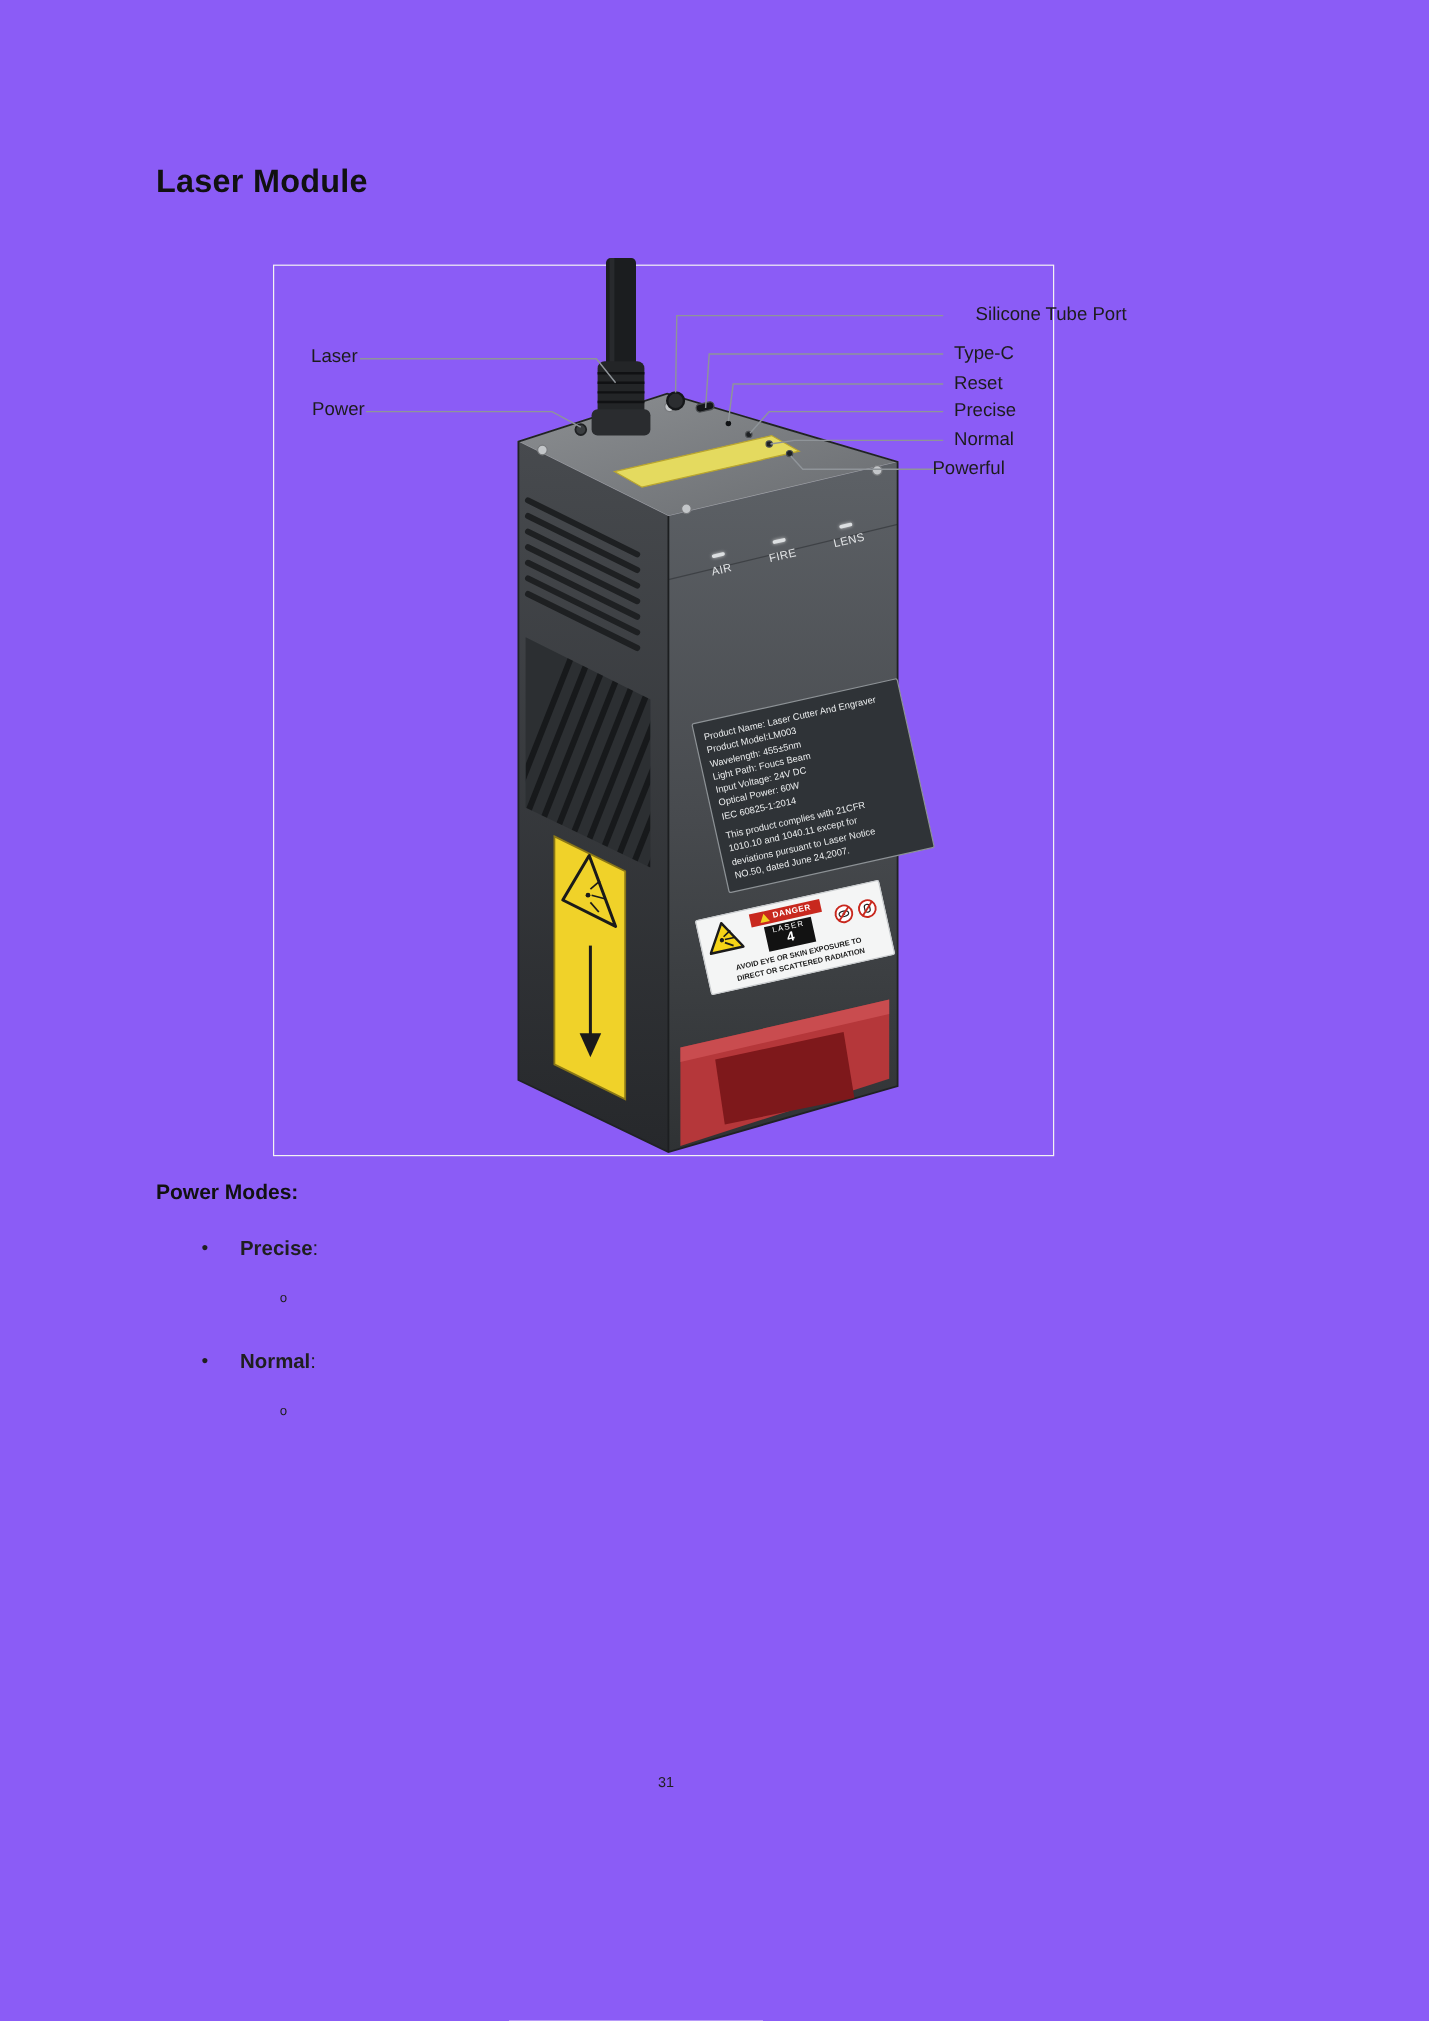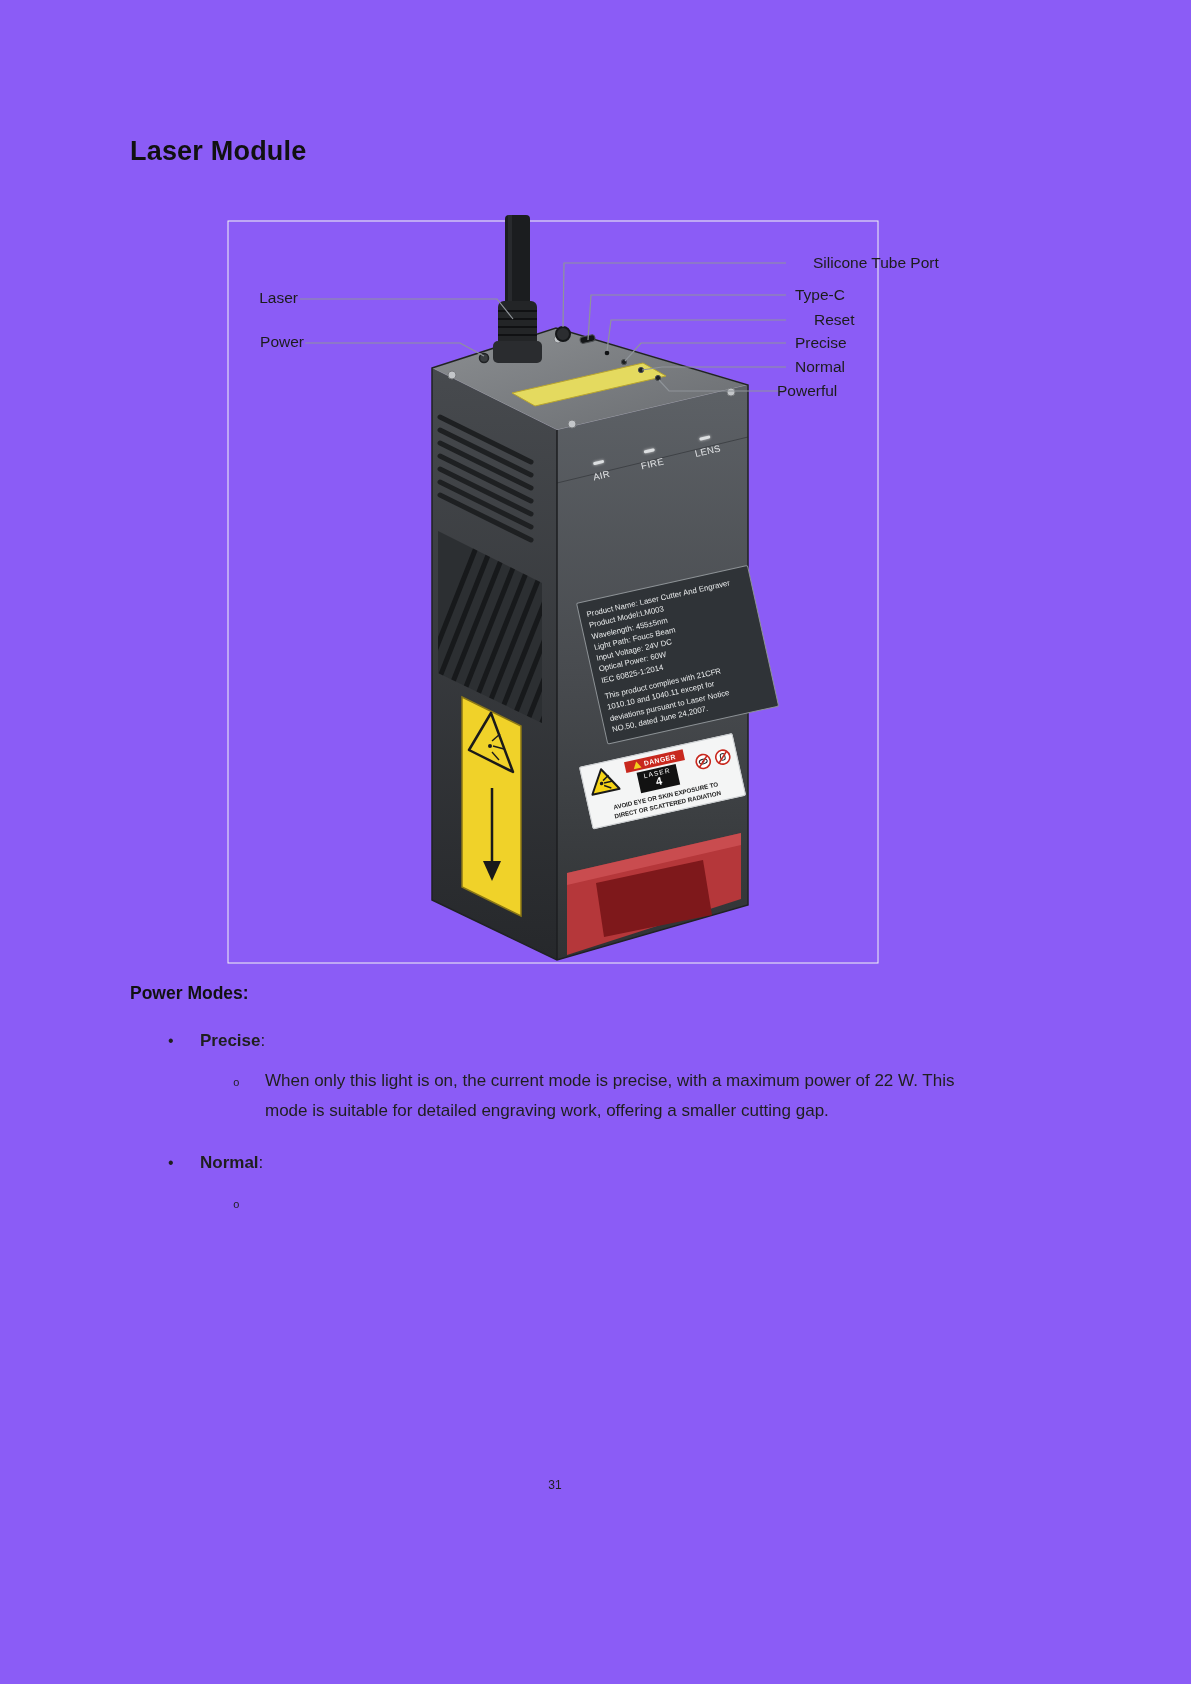--- a/index.html
+++ b/index.html
@@ -11,21 +11,21 @@
 
   
   .figure { position:absolute; left:0; top:215px; width:1191px; height:755px; }
   .figure svg.device { position:absolute; left:0; top:0; }
 
   .callout { position:absolute; font-size:15.5px; line-height:19px; color:#1c1c1c; white-space:nowrap; }
   .co-laser   { left:252px; top:73px;  width:46px; text-align:right; }
   .co-power   { left:252px; top:117px; width:52px; text-align:right; }
   .co-silicone{ left:813px; top:38px; }
   .co-typec   { left:795px; top:70px; }
-  .co-reset   { left:795px; top:95px;margin-left:19px; }
+  .co-reset   { left:795px; top:95px; }
   .co-precise { left:795px; top:118px; }
   .co-normal  { left:795px; top:142px; }
   .co-powerful{ left:777px; top:166px; }
 
   .indicators { position:absolute; left:590px; top:248px; width:150px; display:flex; gap:32px;
                 transform:rotate(-13deg); transform-origin:0 0; }
   .indicator { display:flex; flex-direction:column; align-items:center; gap:6px; }
   .indicator .led { width:11px; height:3px; background:#dcdfe1; border-radius:1.5px; box-shadow:0 0 3px rgba(255,255,255,.7); }
   .indicator .lbl { font-size:9.5px; color:#e2e4e6; letter-spacing:.4px; }
 
@@ -268,21 +268,20 @@
 
   <div class="content">
     <h2 class="section-title">Power Modes:</h2>
 
     <div class="mode">
       <span class="dot">•</span>
       <span class="name-wrap"><b class="name">Precise</b><span>:</span></span>
     </div>
     <div class="sub">
       <span class="o">o</span>
-      <p>When only this light is on, the current mode is precise, with a maximum power of 22 W. This mode is suitable for detailed engraving work, offering a smaller cutting gap.</p>
     </div>
 
     <div class="mode">
       <span class="dot">•</span>
       <span class="name-wrap"><b class="name">Normal</b><span>:</span></span>
     </div>
     <div class="sub">
       <span class="o">o</span>
     </div>
   </div>

